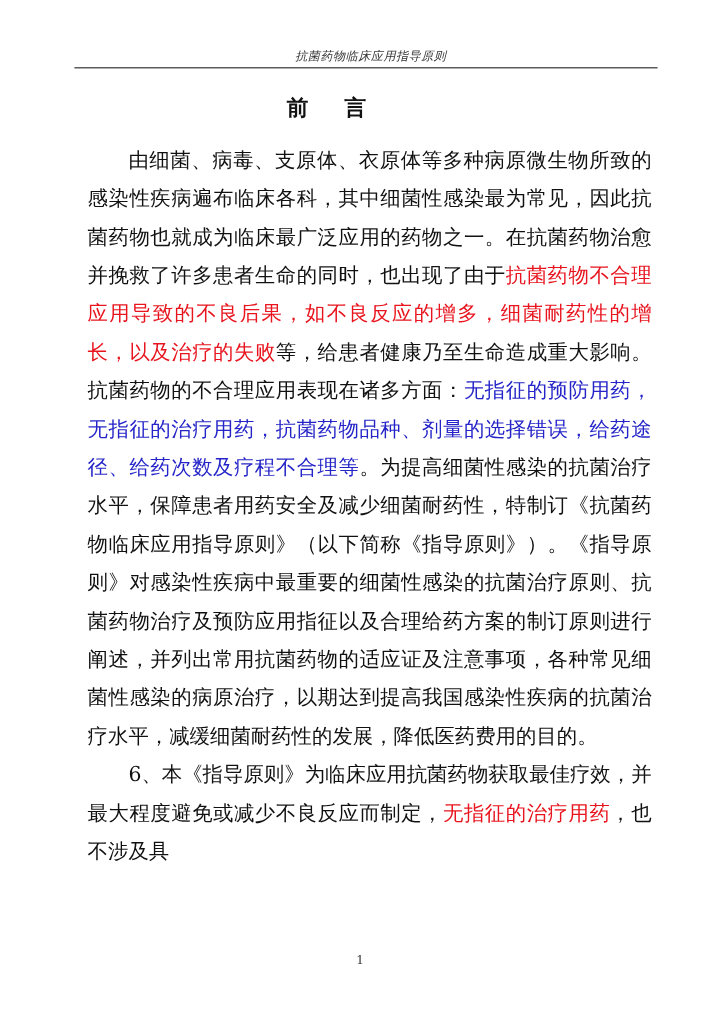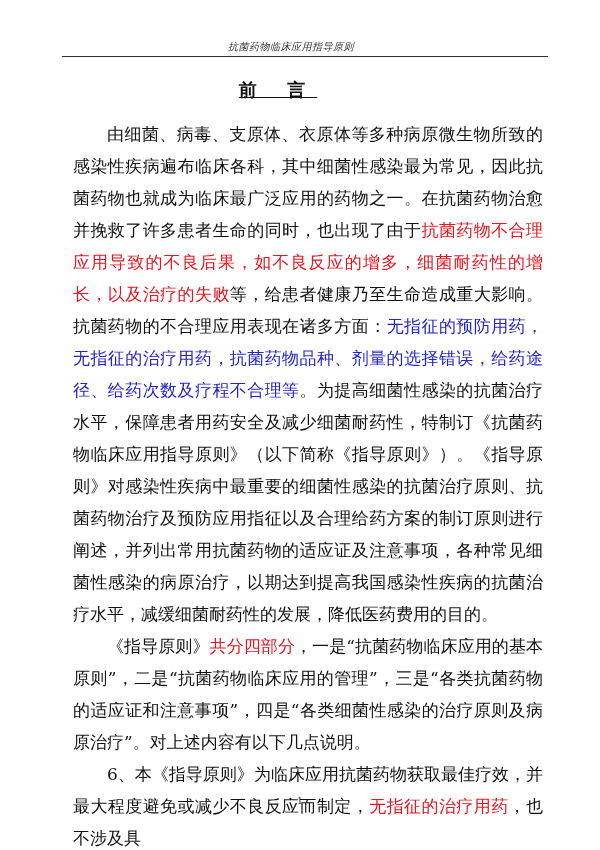--- a/index.html
+++ b/index.html
@@ -1,23 +1,23 @@
 <!DOCTYPE html>
 <html><head>
 <meta charset="utf-8">
 <style>
   html, body { margin: 0; padding: 0; background: #ffffff; }
   body { width: 600px; height: 850px; position: relative; overflow: hidden;
          font-family: "DejaVu Serif", "Liberation Serif", serif; color: #111; }
-  .running-header { position: absolute; left: 48px; top: 40px; width: 486px; text-align: center;
+  .running-header { position: absolute; left: 66px; top: 40px; width: 486px; text-align: center;
          font-size: 10px; font-style: italic; color: #333; letter-spacing: 0.5px; }
   .header-rule { position: absolute; left: 62px; top: 56px; width: 486px; height: 0;
          border-top: 1.5px solid #333; }
   .title { position: absolute; left: 0; top: 78px; width: 556px; text-align: center;
-         font-size: 18px; font-weight: bold; letter-spacing: 12px; color: #111; text-decoration: underline; }
+         font-size: 18px; font-weight: bold; letter-spacing: 12px; color: #111; }
   .body { position: absolute; left: 73px; top: 118px; width: 470px;
          font-size: 17px; line-height: 32px; text-align: justify; text-justify: inter-character; }
   .body p { margin: 0; text-indent: 2em; }
   .red { color: #e8141e; }
   .blue { color: #2424c8; }
   .page-number { position: absolute; left: 0; top: 795px; width: 600px; text-align: center;
          font-size: 10px; color: #333; }
 </style>
 </head>
 <body>
@@ -25,20 +25,17 @@
 <div class="running-header">抗菌药物临床应用指导原则</div>
 <div class="header-rule"></div>
 
 <div class="title">前 言</div>
 
 <div class="body">
   <p>
     <span>由细菌、病毒、支原体、衣原体等多种病原微生物所致的感染性疾病遍布临床各科，其中细菌性感染最为常见，因此抗菌药物也就成为临床最广泛应用的药物之一。在抗菌药物治愈并挽救了许多患者生命的同时，也出现了由于</span><span class="red">抗菌药物不合理应用导致的不良后果，如不良反应的增多，细菌耐药性的增长，以及治疗的失败</span><span>等，给患者健康乃至生命造成重大影响。抗菌药物的不合理应用表现在诸多方面：</span><span class="blue">无指征的预防用药，无指征的治疗用药，抗菌药物品种、剂量的选择错误，给药途径、给药次数及疗程不合理等</span><span>。为提高细菌性感染的抗菌治疗水平，保障患者用药安全及减少细菌耐药性，特制订《抗菌药物临床应用指导原则》（以下简称《指导原则》）。《指导原则》对感染性疾病中最重要的细菌性感染的抗菌治疗原则、抗菌药物治疗及预防应用指征以及合理给药方案的制订原则进行阐述，并列出常用抗菌药物的适应证及注意事项，各种常见细菌性感染的病原治疗，以期达到提高我国感染性疾病的抗菌治疗水平，减缓细菌耐药性的发展，降低医药费用的目的。</span>
   </p>
   <p>
-    <span>《指导原则》</span><span class="red">共分四部分</span><span>，一是“抗菌药物临床应用的基本原则”，二是“抗菌药物临床应用的管理”，三是“各类抗菌药物的适应证和注意事项”，四是“各类细菌性感染的治疗原则及病原治疗”。对上述内容有以下几点说明。</span>
-  </p>
-  <p>
     <span>6、本《指导原则》为临床应用抗菌药物获取最佳疗效，并最大程度避免或减少不良反应而制定，</span><span class="red">无指征的治疗用药</span><span>，也不涉及具</span>
   </p>
 </div>
 
 <div class="page-number">1</div>
 
 </body></html>

